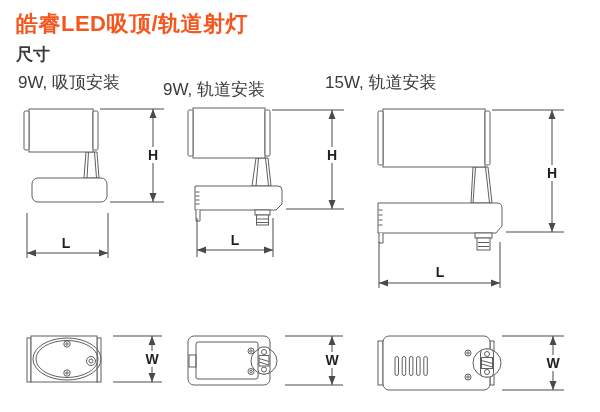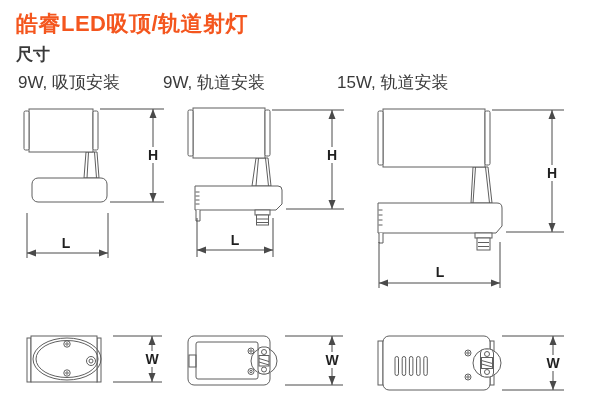--- a/index.html
+++ b/index.html
@@ -21,22 +21,22 @@
   }
   .subtitle{
     position:absolute;left:16px;top:43px;
     font-size:17px;font-weight:600;color:var(--text);
   }
   .col-label{
     position:absolute;top:71px;
     font-size:17px;font-weight:400;color:var(--text);white-space:nowrap;text-align:right;
   }
   .col-label.c1{left:18px;}
-  .col-label.c2{left:163px;}
-  .col-label.c3{left:337px;}
+  .col-label.c2{left:163px;margin-top:7px;}
+  .col-label.c3{left:325px;}
   svg.art{position:absolute;left:0;top:0;}
   .fx{fill:#fff;stroke:var(--line);stroke-width:1;}
   .fxo{fill:none;stroke:var(--line);stroke-width:1;}
   .dimln{fill:none;stroke:var(--dim);stroke-width:1;}
   .lblbg{fill:#fff;stroke:none;}
   .dim-label{
     font-family:"Liberation Sans","DejaVu Sans",sans-serif;
     font-size:14px;font-weight:600;fill:#1F1F1F;text-anchor:middle;
   }
   .arrfill{fill:var(--dim);}

